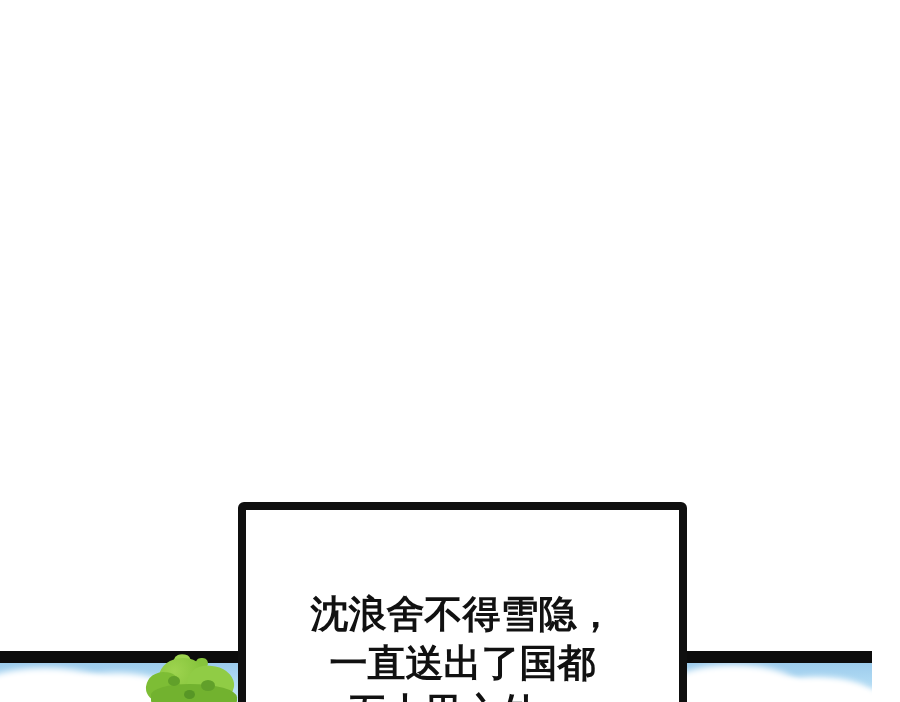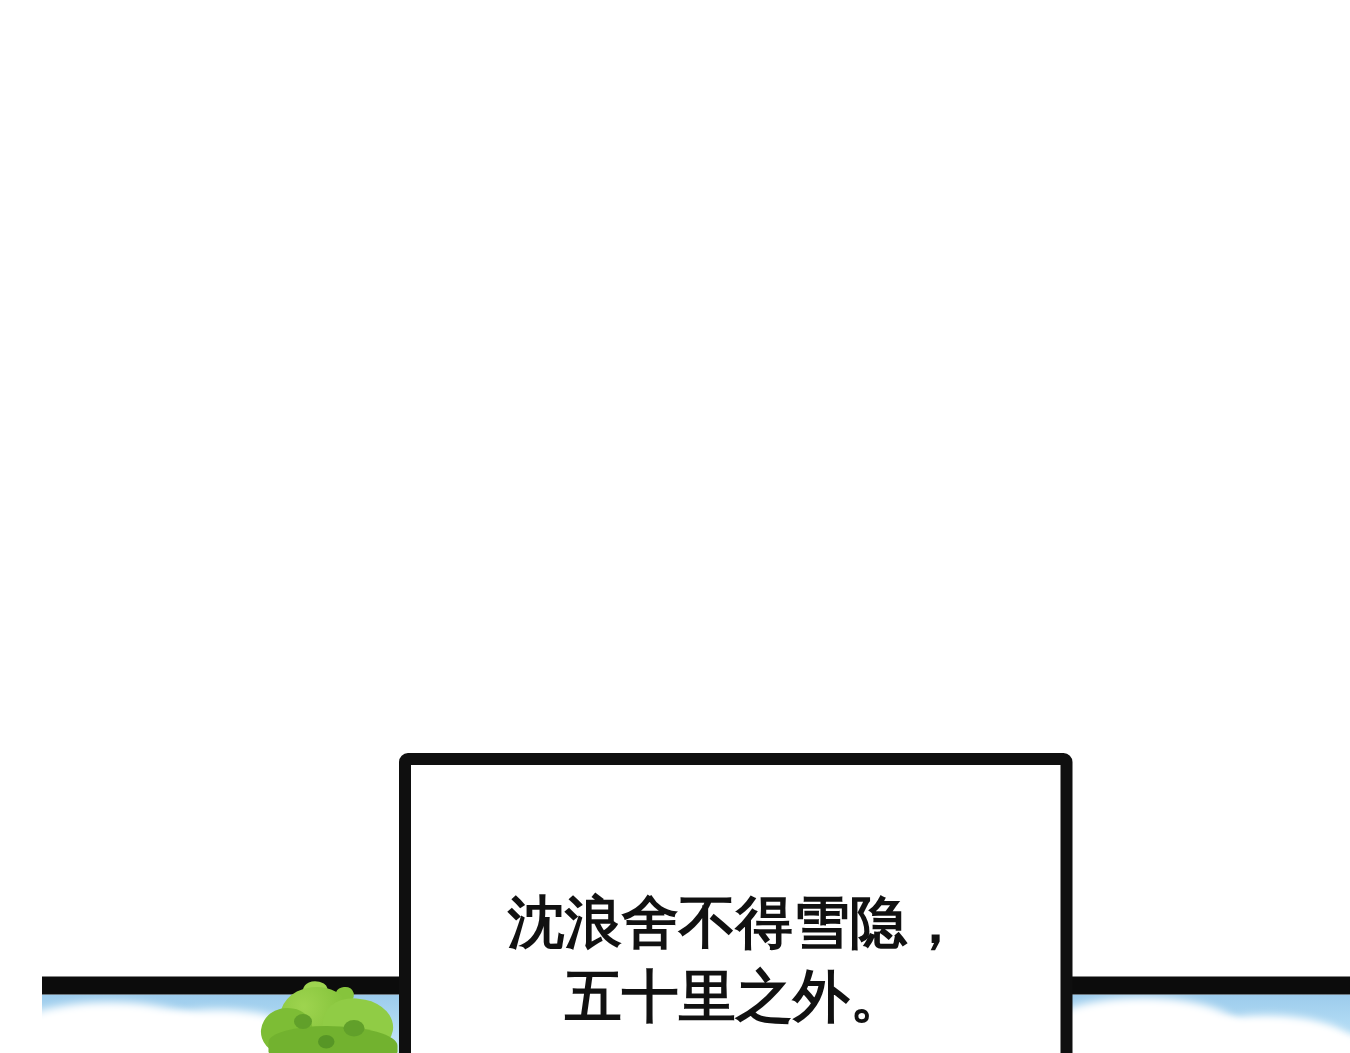--- a/index.html
+++ b/index.html
@@ -3,22 +3,21 @@
 <meta charset="utf-8">
 <style>
   html, body { margin: 0; padding: 0; background: #ffffff; }
 
   .page {
     position: relative;
     width: 872px;
     height: 702px;
     overflow: hidden;
     background: var(--page_background, #ffffff);
-    font-family: Liberation Serif, serif;
-    margin-left: 28px;
+    font-family: Liberation Mono, monospace;
   }
 
   
   .panel-bar {
     position: absolute;
     left: 0; top: 651px;
     width: 900px; height: 12px;
     background: var(--panel_border, #0c0c0c);
     z-index: 2;
   }
@@ -116,17 +115,18 @@
     <div class="leaf t3"></div>
     <div class="leaf t4"></div>
     <div class="leaf d1"></div>
     <div class="leaf d2"></div>
     <div class="leaf d3"></div>
   </div>
 
   <div class="bubble">
     <div class="bubble-text">
       <div>沈浪舍不得雪隐，</div>
+      <div>一直送出了国都</div>
       <div>五十里之外。</div>
     </div>
   </div>
 
 </div>
 
 </body></html>

